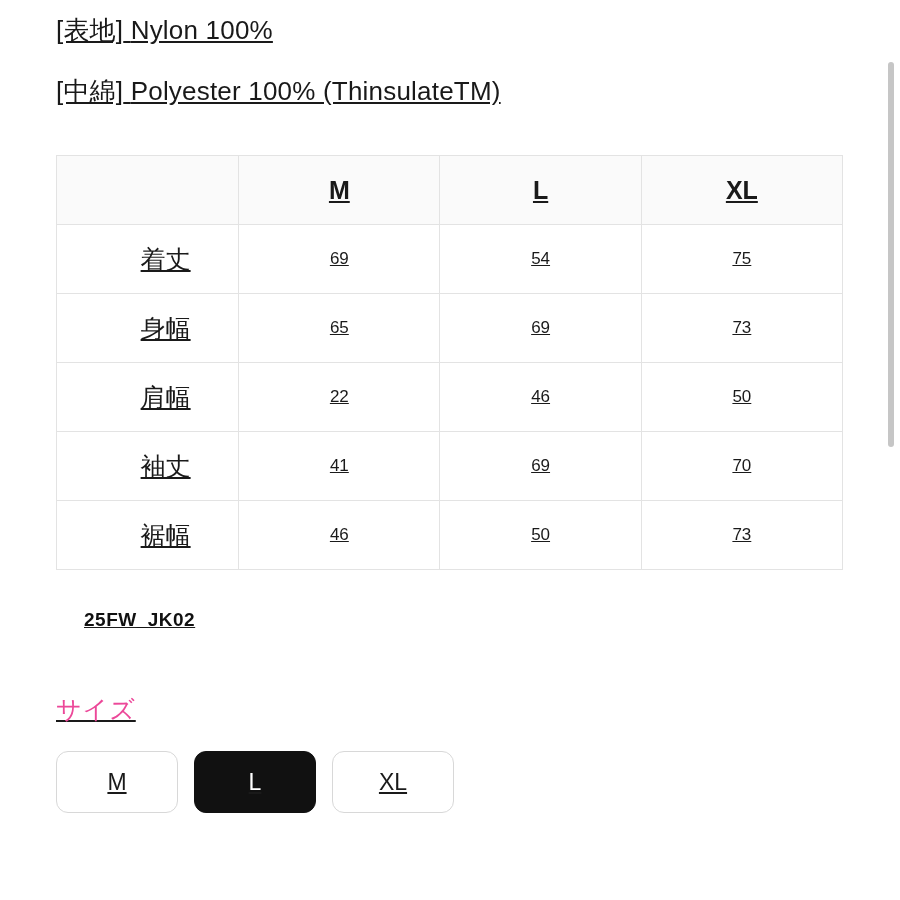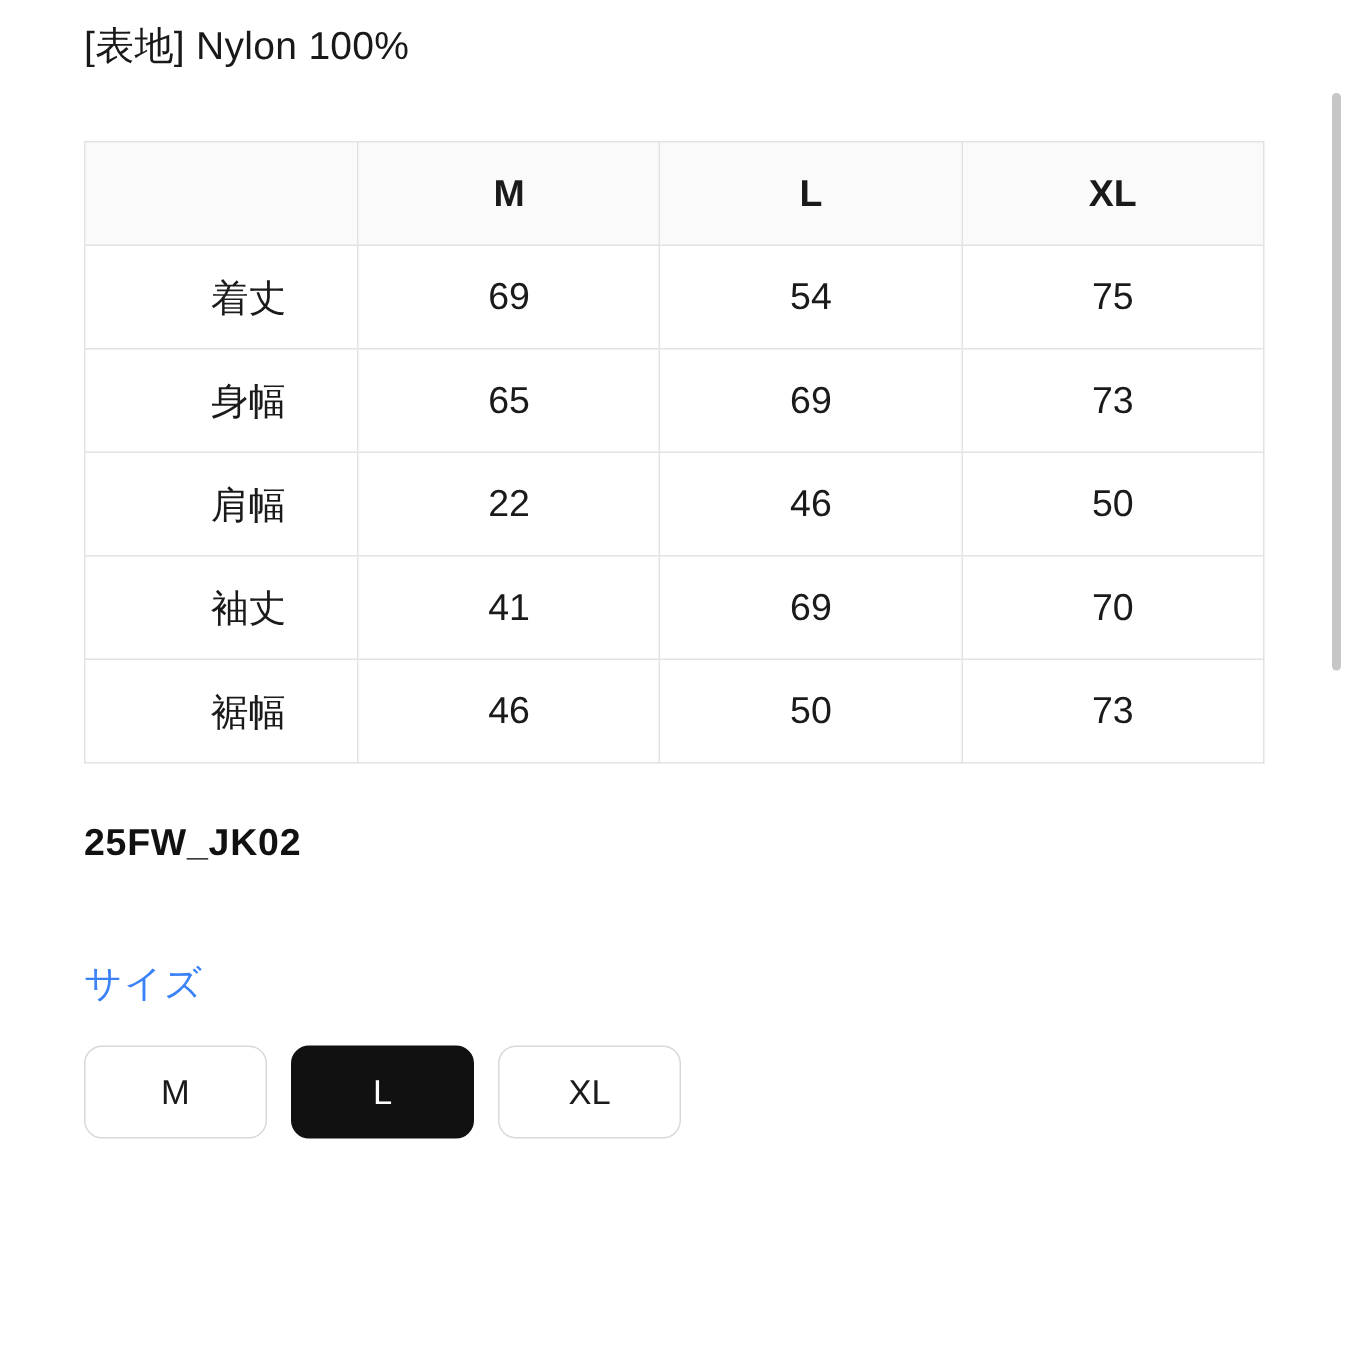--- a/index.html
+++ b/index.html
@@ -11,20 +11,21 @@
     background: #ffffff;
     font-family: "Liberation Sans", sans-serif;
     color: #1a1a1a;
     overflow: hidden;
   }
   #page {
     position: relative;
     width: 900px;
     height: 900px;
     background: #ffffff;
+    text-decoration: underline;
   }
 
   
   .materials {
     padding: 0 0 0 56px;
   }
   .material-line {
     font-size: 26px;
     line-height: 61px;
     color: #191919;
@@ -43,21 +44,21 @@
     border-collapse: collapse;
     width: 787px;
     table-layout: fixed;
   }
   table.size-table th,
   table.size-table td {
     border: 1px solid #e3e3e3;
     height: 69px;
     text-align: center;
     vertical-align: middle;
-    font-size: 25px;
+    font-size: 17px;
     font-weight: normal;
     color: #1a1a1a;
   }
   table.size-table thead th {
     background: #fafafa;
     font-weight: bold;
     font-size: 25px;
   }
   table.size-table thead th.corner {
     background: #fafafa;
@@ -66,34 +67,34 @@
     background: #ffffff;
     font-weight: normal;
     font-size: 25px;
     padding-left: 37px;
   }
   col.c-label { width: 182px; }
   col.c-data  { width: 201px; }
 
   
   .product-code {
-    margin: 39px 0 0 56px;
-    font-size: 25px;
+    margin: 39px 0 0 84px;
+    font-size: 19px;
     font-weight: bold;
     letter-spacing: 0.5px;
     color: #111111;
   }
 
   
   .size-section {
     margin: 62px 0 0 56px;
   }
   .size-section-label {
     font-size: 25px;
-    color: #3b82f6;
+    color: #ec4899;
     letter-spacing: 1px;
   }
   .size-options {
     margin-top: 25px;
     display: flex;
     gap: 16px;
   }
   .size-chip {
     width: 122px;
     height: 62px;
@@ -134,20 +135,24 @@
 </style>
 </head>
 <body>
 
 <div id="page">
 
   <div class="materials">
     <div class="material-line">
       <span class="mat-label">[表地]</span>
       <span class="mat-value">Nylon 100%</span>
+    </div>
+    <div class="material-line">
+      <span class="mat-label">[中綿]</span>
+      <span class="mat-value">Polyester 100% (ThinsulateTM)</span>
     </div>
   </div>
 
   <div class="size-table-wrap">
     <table class="size-table">
       <colgroup>
         <col class="c-label">
         <col class="c-data">
         <col class="c-data">
         <col class="c-data">

